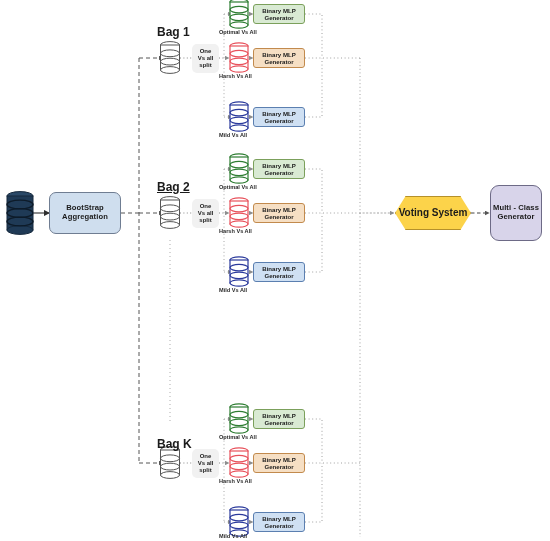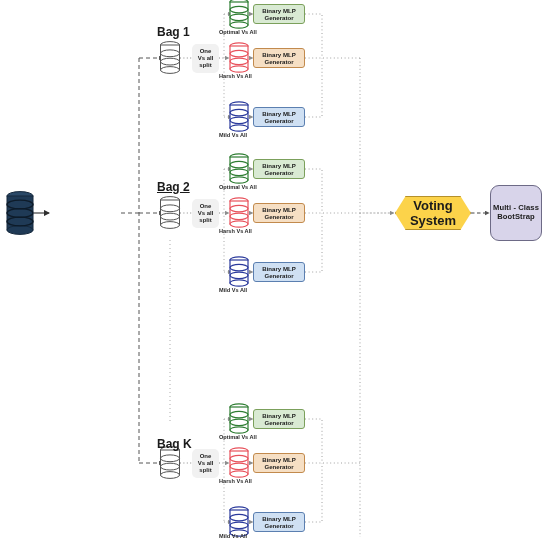--- a/index.html
+++ b/index.html
@@ -17,21 +17,21 @@
   .bootstrap{background:#cfdeee;border-color:#6f7d92;font-size:7.6px;}
   .predbox{background:#d8d4ea;border-color:#6d6a86;font-size:7.6px;border-radius:9px;}
   .splitbox{background:#f1f1f1;border-color:#8a8a8a;border-radius:5px;font-size:6px;
             font-weight:700;line-height:1.22;}
   .mlp{font-size:6.1px;font-weight:700;border-radius:3px;}
   .mlp.green{background:#d9ead3;border:1px solid #7ba05b;}
   .mlp.orange{background:#f6dfc4;border:1px solid #c28a4d;}
   .mlp.blue{background:#cfe0f3;border:1px solid #5b7fb0;}
 
   
-  .hex{background:#fcd34a;border:1px solid #b5902a;font-size:13px;font-weight:700;
+  .hex{background:#fcd34a;border:1px solid #b5902a;font-size:10px;font-weight:700;
        clip-path:polygon(14% 0,86% 0,100% 50%,86% 100%,14% 100%,0 50%);}
 
   
   .lbl{position:absolute;font-size:5.6px;font-weight:700;color:#2a2a2a;white-space:nowrap;}
   .baglbl{position:absolute;font-size:12px;font-weight:700;color:#1b1b1b;white-space:nowrap;}
 </style>
 </head>
 <body>
 
 <div id="canvas">
@@ -213,20 +213,21 @@
     </g>
     <g>
       <ellipse cx="239" cy="510" rx="9" ry="3.2" fill="#ffffff" stroke="#2b3a9c" stroke-width="1.2"></ellipse>
       <rect x="230" y="510" width="18" height="23" fill="#ffffff" stroke="#2b3a9c" stroke-width="1.2"></rect>
       <ellipse cx="239" cy="533" rx="9" ry="3.2" fill="#ffffff" stroke="#2b3a9c" stroke-width="1.2"></ellipse>
       <ellipse cx="239" cy="517.6" rx="9" ry="3.2" fill="none" stroke="#2b3a9c" stroke-width="1.2"></ellipse>
       <ellipse cx="239" cy="525.3" rx="9" ry="3.2" fill="none" stroke="#2b3a9c" stroke-width="1.2"></ellipse>
     </g>
   </svg>
 
+  <div class="node rbox bootstrap" style="left:49px;top:192px;width:72px;height:42px;">BootStrap Aggregation</div>
 
   <div class="baglbl" style="left:157px;top:25px;">Bag 1</div>
   <div class="baglbl" style="left:157px;top:180px;text-decoration:underline;">Bag 2</div>
   <div class="baglbl" style="left:157px;top:430px;margin-top:7px;">Bag K</div>
 
   <div class="node splitbox" style="left:192px;top:44px;width:27px;height:29px;flex-direction:column;">
     <span>One</span>
     <span>Vs all</span>
     <span>split</span>
   </div>
@@ -265,16 +266,16 @@
   <div class="node mlp orange" style="left:253px;top:453px;width:52px;height:20px;">Binary MLP Generator</div>
   <div class="lbl" style="left:219px;top:478px;">Harsh Vs All</div>
 
   <div class="node mlp blue" style="left:253px;top:512px;width:52px;height:20px;">Binary MLP Generator</div>
   <div class="lbl" style="left:219px;top:533px;">Mild Vs All</div>
 
   <div class="node hex" style="left:395px;top:196px;width:76px;height:34px;">Voting System</div>
 
   <div class="node rbox predbox" style="left:490px;top:185px;width:52px;height:56px;flex-direction:column;">
     <span>Multi - Class</span>
-    <span>BootStrap</span>
+    <span>Generator</span>
   </div>
 
 </div>
 
 </body></html>

